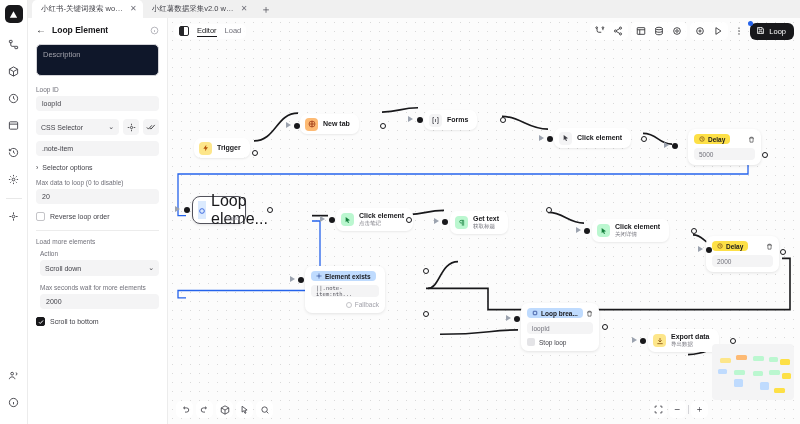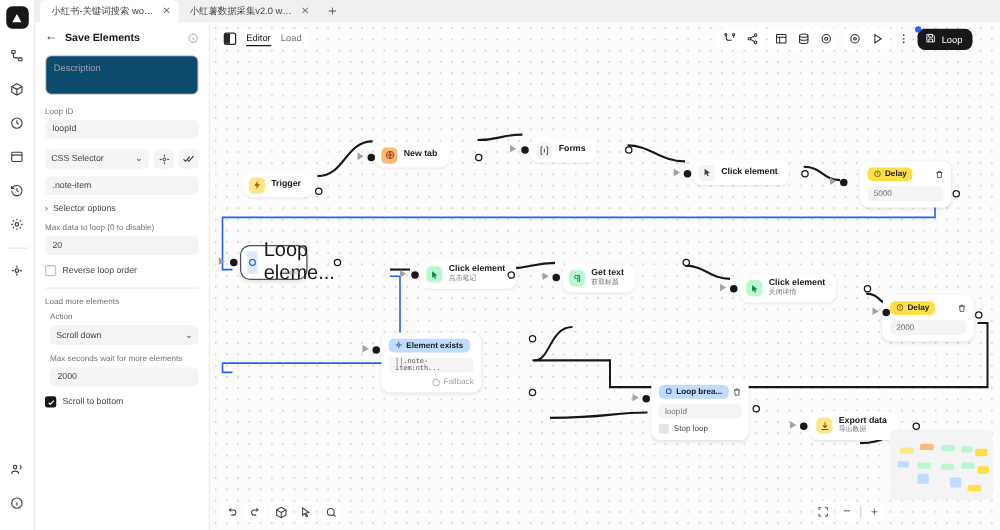--- a/index.html
+++ b/index.html
@@ -58,21 +58,21 @@
     width: 140px; flex: 0 0 140px; background: #ffffff; height: 100%;
     border-right: 1px solid #ececec; padding: 7px 8px 0 8px; position: relative; z-index: 4;
     overflow: hidden;
   }
   .panel-head { display: flex; align-items: center; gap: 6px; margin-bottom: 9px; }
   .panel-back { font-size: 10px; color: #18181b; line-height: 1; }
   .panel-title { font-size: 8.5px; font-weight: bold; color: #18181b; flex: 1; }
   .panel-info { color: #a1a1aa; display: flex; }
   .ta {
     width: 100%; height: 32px; border: 1px solid #d4d4d8; border-radius: 5px;
-    background: #0c4a6e; font-size: 7.5px; color: #a1a1aa; padding: 5px 6px;
+    background: #0f172a; font-size: 7.5px; color: #a1a1aa; padding: 5px 6px;
     margin-bottom: 10px;
   }
   .flabel { font-size: 6.5px; color: #71717a; margin-bottom: 3px; }
   .finput {
     width: 100%; height: 15px; background: #f4f4f5; border-radius: 4px;
     font-size: 7px; color: #3f3f46; padding: 0 6px; display: flex; align-items: center;
     margin-bottom: 8px;
   }
   .selrow { display: flex; align-items: center; gap: 4px; margin-bottom: 6px; }
   .select {
@@ -92,21 +92,21 @@
   .sub { padding-left: 4px; }
 
   
   .canvas {
     flex: 1; position: relative; overflow: hidden;
     background-color: #fcfcfc;
     background-image: radial-gradient(#d9d9d9 0.6px, transparent 0.6px);
     background-size: 9px 9px;
   }
   .canvas-top {
-    position: absolute; top: 0; left: 0; right: 16px; height: 26px;
+    position: absolute; top: 0; left: 0; right: 0; height: 26px;
     display: flex; align-items: center; padding: 0 6px; z-index: 3; justify-content: flex-end;
   }
   .tabs { display: flex; align-items: center; gap: 8px; background: rgba(255,255,255,0.85); border-radius: 5px; padding: 2px 5px; }
   .tabs .sq { width: 10px; height: 10px; border: 1.3px solid #27272a; border-radius: 2px; position: relative; }
   .tabs .sq::after { content:""; position:absolute; left:0; top:0; bottom:0; width:4px; background:#27272a; }
   .etab { font-size: 7.5px; color: #71717a; padding-bottom: 1px; }
   .etab.active { color: #18181b; border-bottom: 1.5px solid #18181b; }
   .toolbar { margin-left: auto; display: flex; align-items: center; gap: 3px; }
   .tgrp { display: flex; align-items: center; gap: 2px; background: rgba(255,255,255,0.85); border-radius: 5px; padding: 1px 2px; }
   .tbtn { width: 16px; height: 16px; display: flex; align-items: center; justify-content: center; color: #27272a; border-radius: 4px; }
@@ -281,21 +281,21 @@
         <span class="tclose">✕</span>
       </div>
       <div class="newtab">＋</div>
     </div>
 
     <div class="workspace">
 
       <div class="panel">
         <div class="panel-head">
           <span class="panel-back">←</span>
-          <span class="panel-title">Save Elements</span>
+          <span class="panel-title">Loop Element</span>
           <span class="panel-info">
             <svg width="9" height="9" viewBox="0 0 24 24" fill="none" stroke="currentColor" stroke-width="2">
                 <circle cx="12" cy="12" r="9"></circle>
                 <path d="M12 11v5M12 8h.01"></path>
               </svg>
           </span>
         </div>
 
         <div class="ta">Description</div>
 

